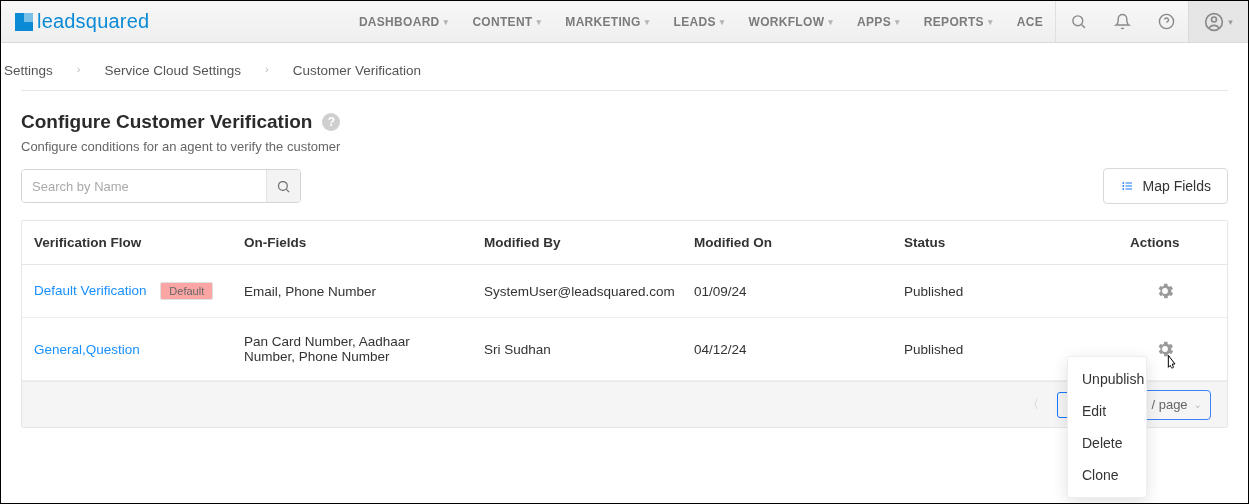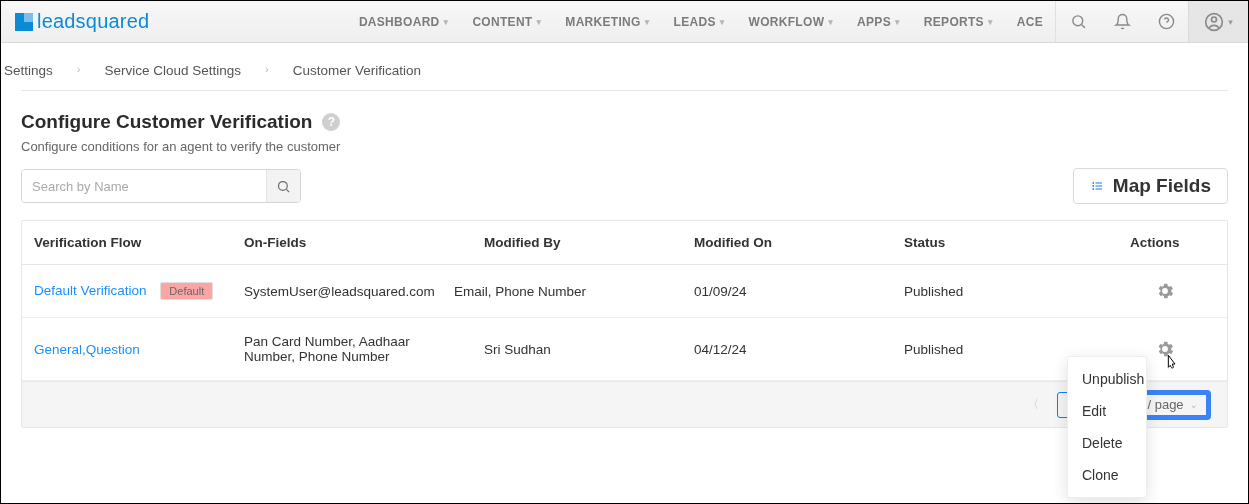--- a/index.html
+++ b/index.html
@@ -80,21 +80,21 @@
     flex:1; border:none; padding:0 10px; font-size:13px; outline:none; color:#333;
   }
   .search-input::placeholder{color:#aaa;}
   .search-btn{
     width:34px; background:#f3f3f3; border:none; border-left:1px solid #e2e2e2;
     display:flex;align-items:center;justify-content:center; color:#6d6d6d; cursor:pointer;
   }
   .toolbar-right{ margin-left:auto; display:flex; gap:14px;}
   .btn{
     height:36px; border-radius:4px; display:flex;align-items:center;gap:8px;
-    padding:0 16px; font-size:19px; cursor:pointer; border:1px solid transparent;font-weight:bold;
+    padding:0 16px; font-size:14px; cursor:pointer; border:1px solid transparent;
   }
   .btn-outline{ background:#fff; border-color:#d9d9d9; color:#333;}
   .btn-primary{ background:#1677ff; color:#fff;}
   
   .tbl { margin:0 20px; border:1px solid #e6e6e6; border-radius:2px;}
   .tbl-row{ display:flex; align-items:center;}
   .tbl-head{ background:#fff; border-bottom:1px solid #e6e6e6; font-weight:600; color:#333;}
   .tbl-head .cell{ padding:14px 12px; font-size:13.5px;}
   .tbl-body .tbl-row{ border-bottom:1px solid #eee;}
   .tbl-body .cell{ padding:16px 12px; font-size:13.5px; color:#333;}
@@ -124,21 +124,21 @@
     background:#f5f5f5; height:46px; display:flex; align-items:center; justify-content:flex-end;
     padding:0 16px; gap:18px; border-top:1px solid #e9e9e9;
   }
   .pager-nav{ color:#bbb; font-size:12px; cursor:pointer;}
   .pager-num{
     border:1px solid #1677ff; color:#1677ff; border-radius:3px;
     width:26px;height:26px; display:flex;align-items:center;justify-content:center;
     font-size:13px; cursor:pointer;
   }
   .per-page{
-    border:5px solid #3b82f6; border-radius:4px; height:30px;
+    border:1px solid #3b82f6; border-radius:4px; height:30px;
     display:flex;align-items:center; padding:0 8px; color:#666;
     font-size:13px; gap:6px; cursor:pointer; min-width:80px; justify-content:flex-end;
   }
   
   .menu{
     position:absolute;
     right:102px;
     top:356px;
     width:80px;
     background:#fff;
@@ -274,22 +274,22 @@
     <div class="cell c5">Status</div>
     <div class="cell c6">Actions</div>
   </div>
   <div class="tbl-body">
 
     <div class="tbl-row">
       <div class="cell c1">
         <span class="link">Default Verification</span>
         <span class="badge">Default</span>
       </div>
+      <div class="cell c2">Email, Phone Number</div>
       <div class="cell c3">SystemUser@leadsquared.com</div>
-      <div class="cell c2">Email, Phone Number</div>
       <div class="cell c4">01/09/24</div>
       <div class="cell c5">Published</div>
       <div class="cell c6">
         <span class="gear">
           <svg width="20" height="20" viewBox="0 0 24 24" fill="currentColor">
               <path d="M19.4 13a7.8 7.8 0 000-2l2.1-1.6-2-3.4-2.5 1a7.7 7.7 0 00-1.7-1l-.4-2.6h-4l-.4 2.6a7.7 7.7 0 00-1.7 1l-2.5-1-2 3.4L6.6 11a7.8 7.8 0 000 2l-2.1 1.6 2 3.4 2.5-1a7.7 7.7 0 001.7 1l.4 2.6h4l.4-2.6a7.7 7.7 0 001.7-1l2.5 1 2-3.4zM12 15.5A3.5 3.5 0 1115.5 12 3.5 3.5 0 0112 15.5z"></path>
             </svg>
         </span>
       </div>
     </div>

